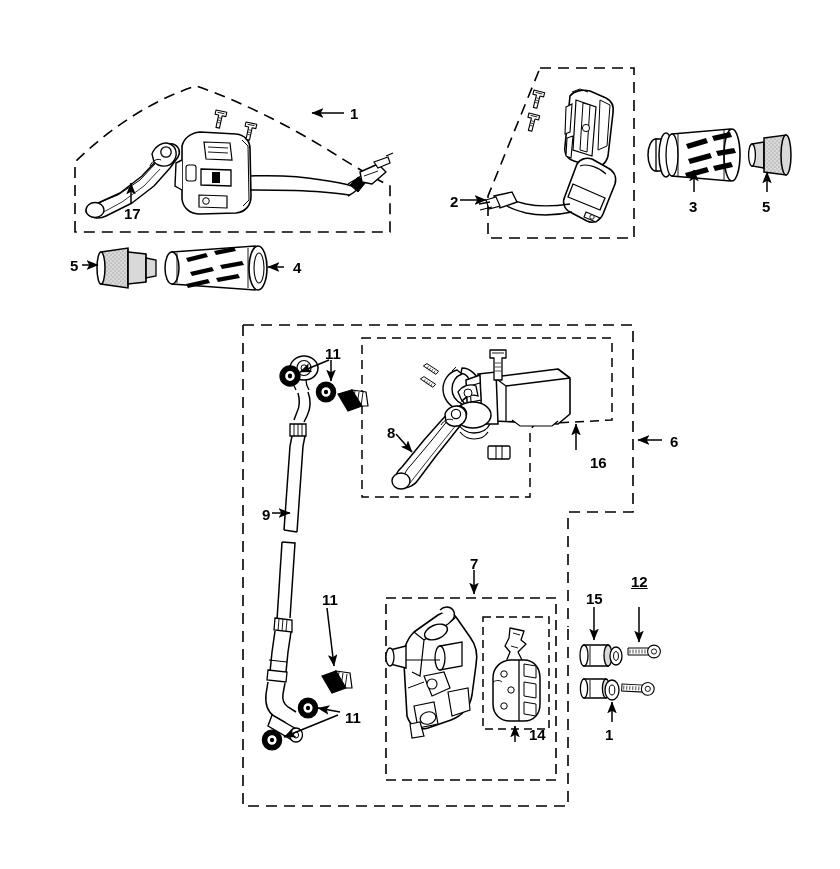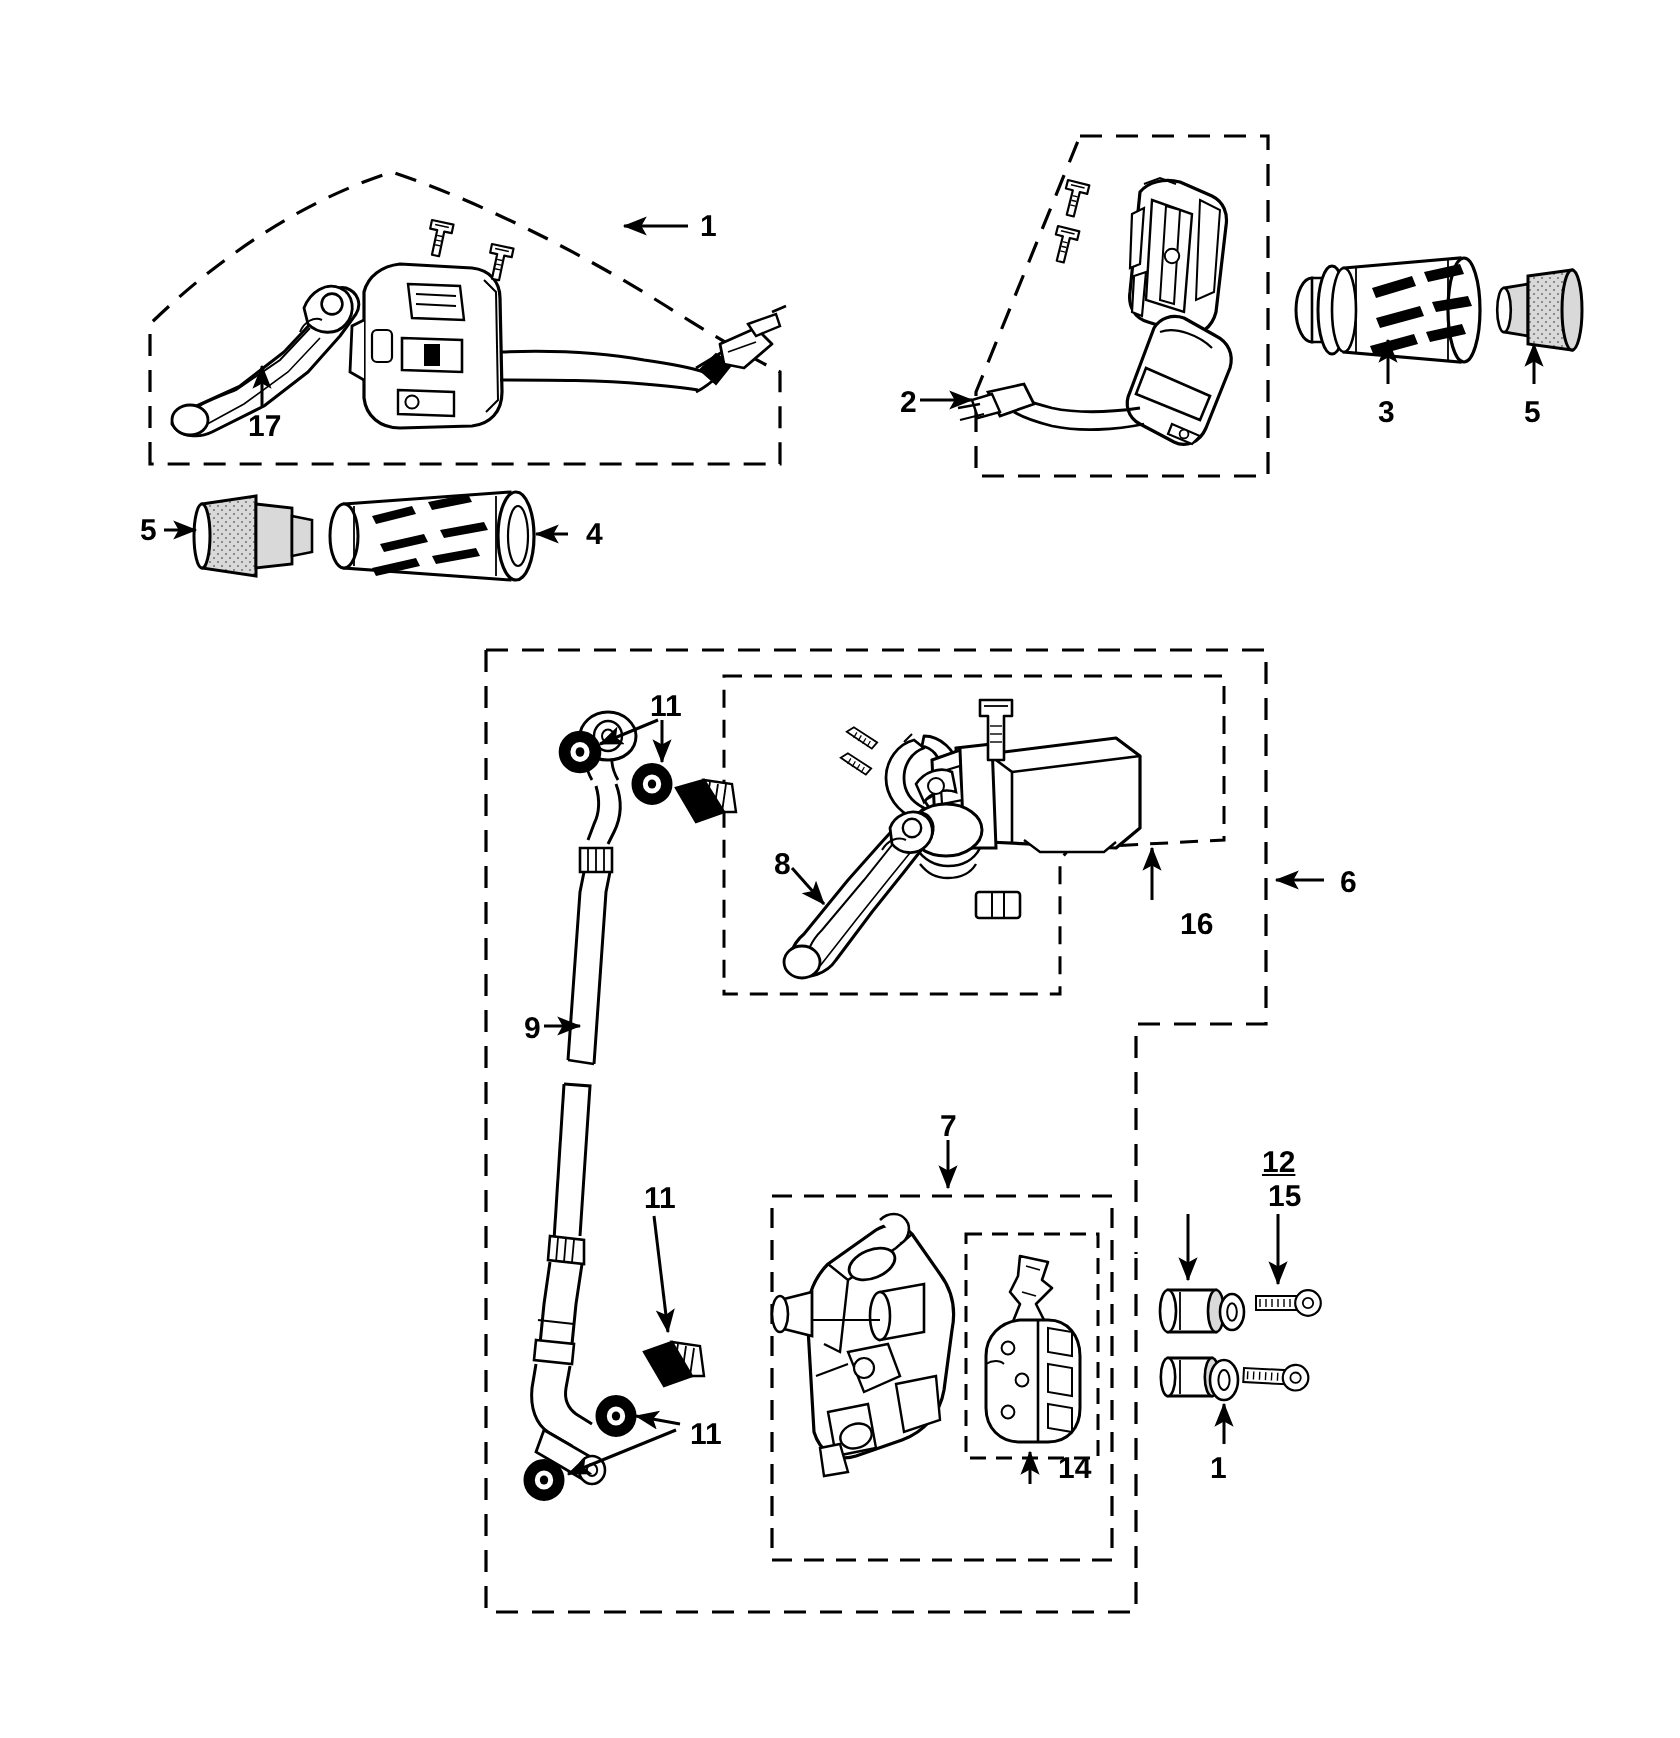--- a/index.html
+++ b/index.html
@@ -459,17 +459,17 @@
 <span class="callout-num" style="left:670px;top:434px;">6</span>
 <span class="callout-num" style="left:470px;top:556px;">7</span>
 <span class="callout-num" style="left:387px;top:425px;">8</span>
 <span class="callout-num" style="left:262px;top:507px;">9</span>
 <span class="callout-num" style="left:322px;top:592px;">11</span>
 <span class="callout-num" style="left:325px;top:346px;">11</span>
 <span class="callout-num" style="left:345px;top:710px;">11</span>
 <span class="callout-num" style="left:631px;top:574px;text-decoration:underline;">12</span>
 <span class="callout-num" style="left:605px;top:727px;">1</span>
 <span class="callout-num" style="left:508px;top:727px;margin-left:21px;">14</span>
-<span class="callout-num" style="left:586px;top:591px;margin-left:48px;">15</span>
+<span class="callout-num" style="left:586px;top:591px;">15</span>
 <span class="callout-num" style="left:590px;top:455px;">16</span>
 <span class="callout-num" style="left:124px;top:206px;">17</span>
 
 </div>
 
 </body></html>

